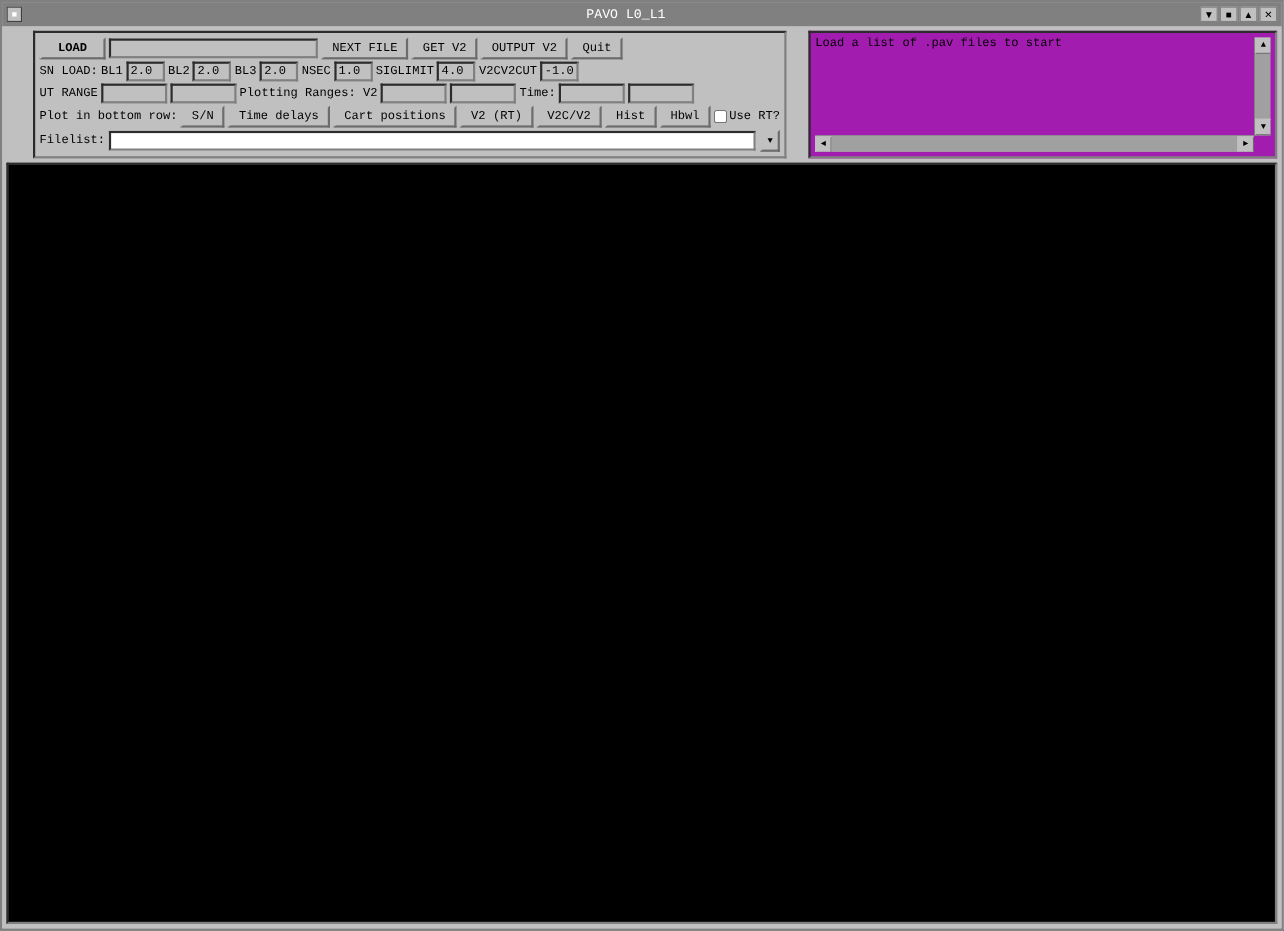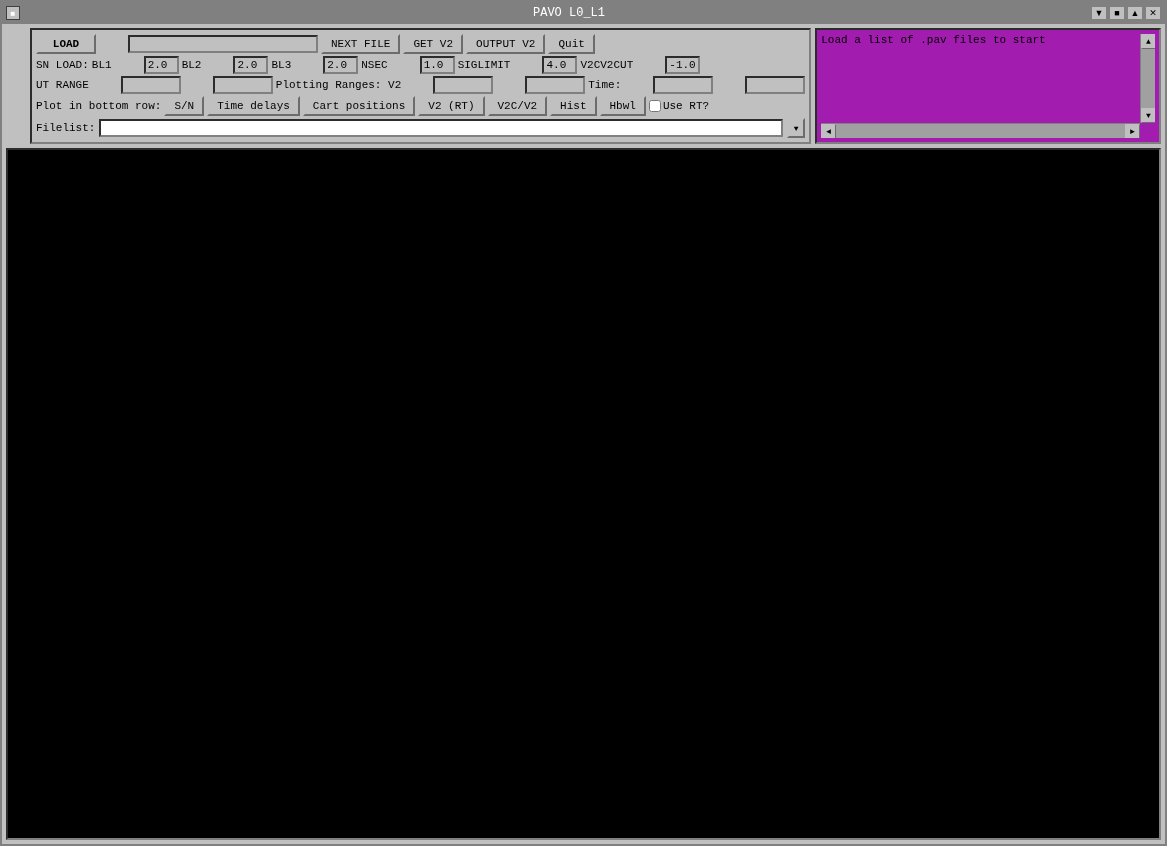--- a/index.html
+++ b/index.html
@@ -87,21 +87,21 @@
       flex: 1;
       display: flex;
       flex-direction: column;
       padding: 4px;
       gap: 2px;
       background: #c0c0c0;
     }
 
     .top-area {
       display: flex;
-      gap: 4px;
+      gap: 20px;
       flex: 0 0 auto;
       padding-left: 24px;
     }
 
     .controls-panel {
       flex: 1;
       display: flex;
       flex-direction: column;
       gap: 2px;
       border: 2px inset #808080;
@@ -208,21 +208,20 @@
       min-width: 60px;
     }
 
     .text-input {
       background: #c0c0c0;
       border: 2px inset #808080;
       padding: 1px 2px;
       font-family: 'Courier New', Courier, monospace;
       font-size: 11px;
       outline: none;
-      margin-left: 29px;
     }
 
     .input-wide {
       width: 190px;
     }
 
     .input-small {
       width: 35px;
     }
 

